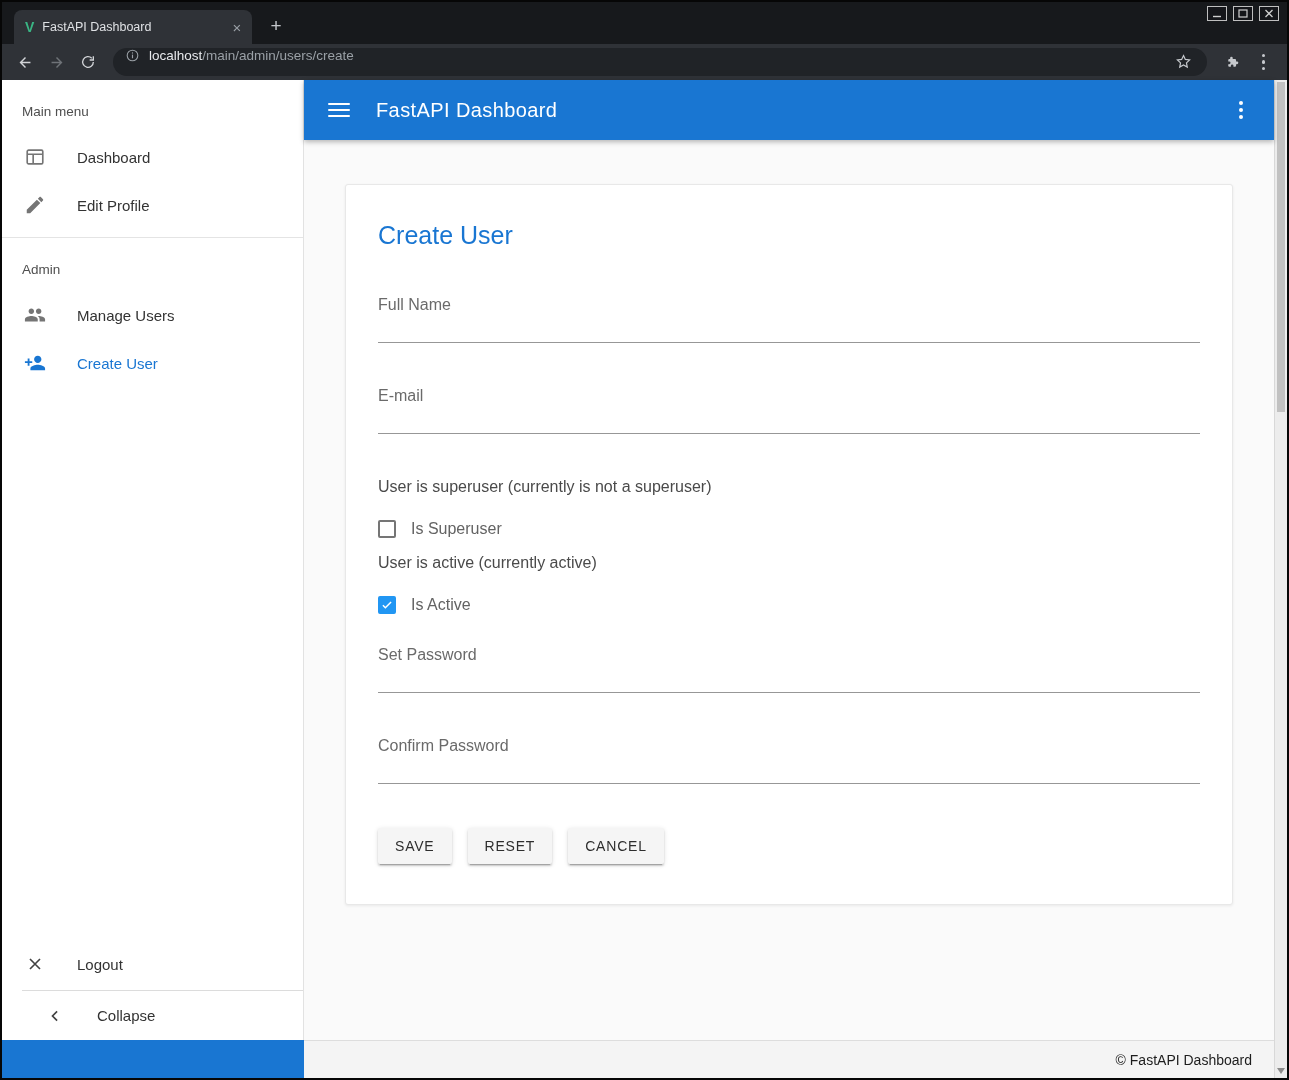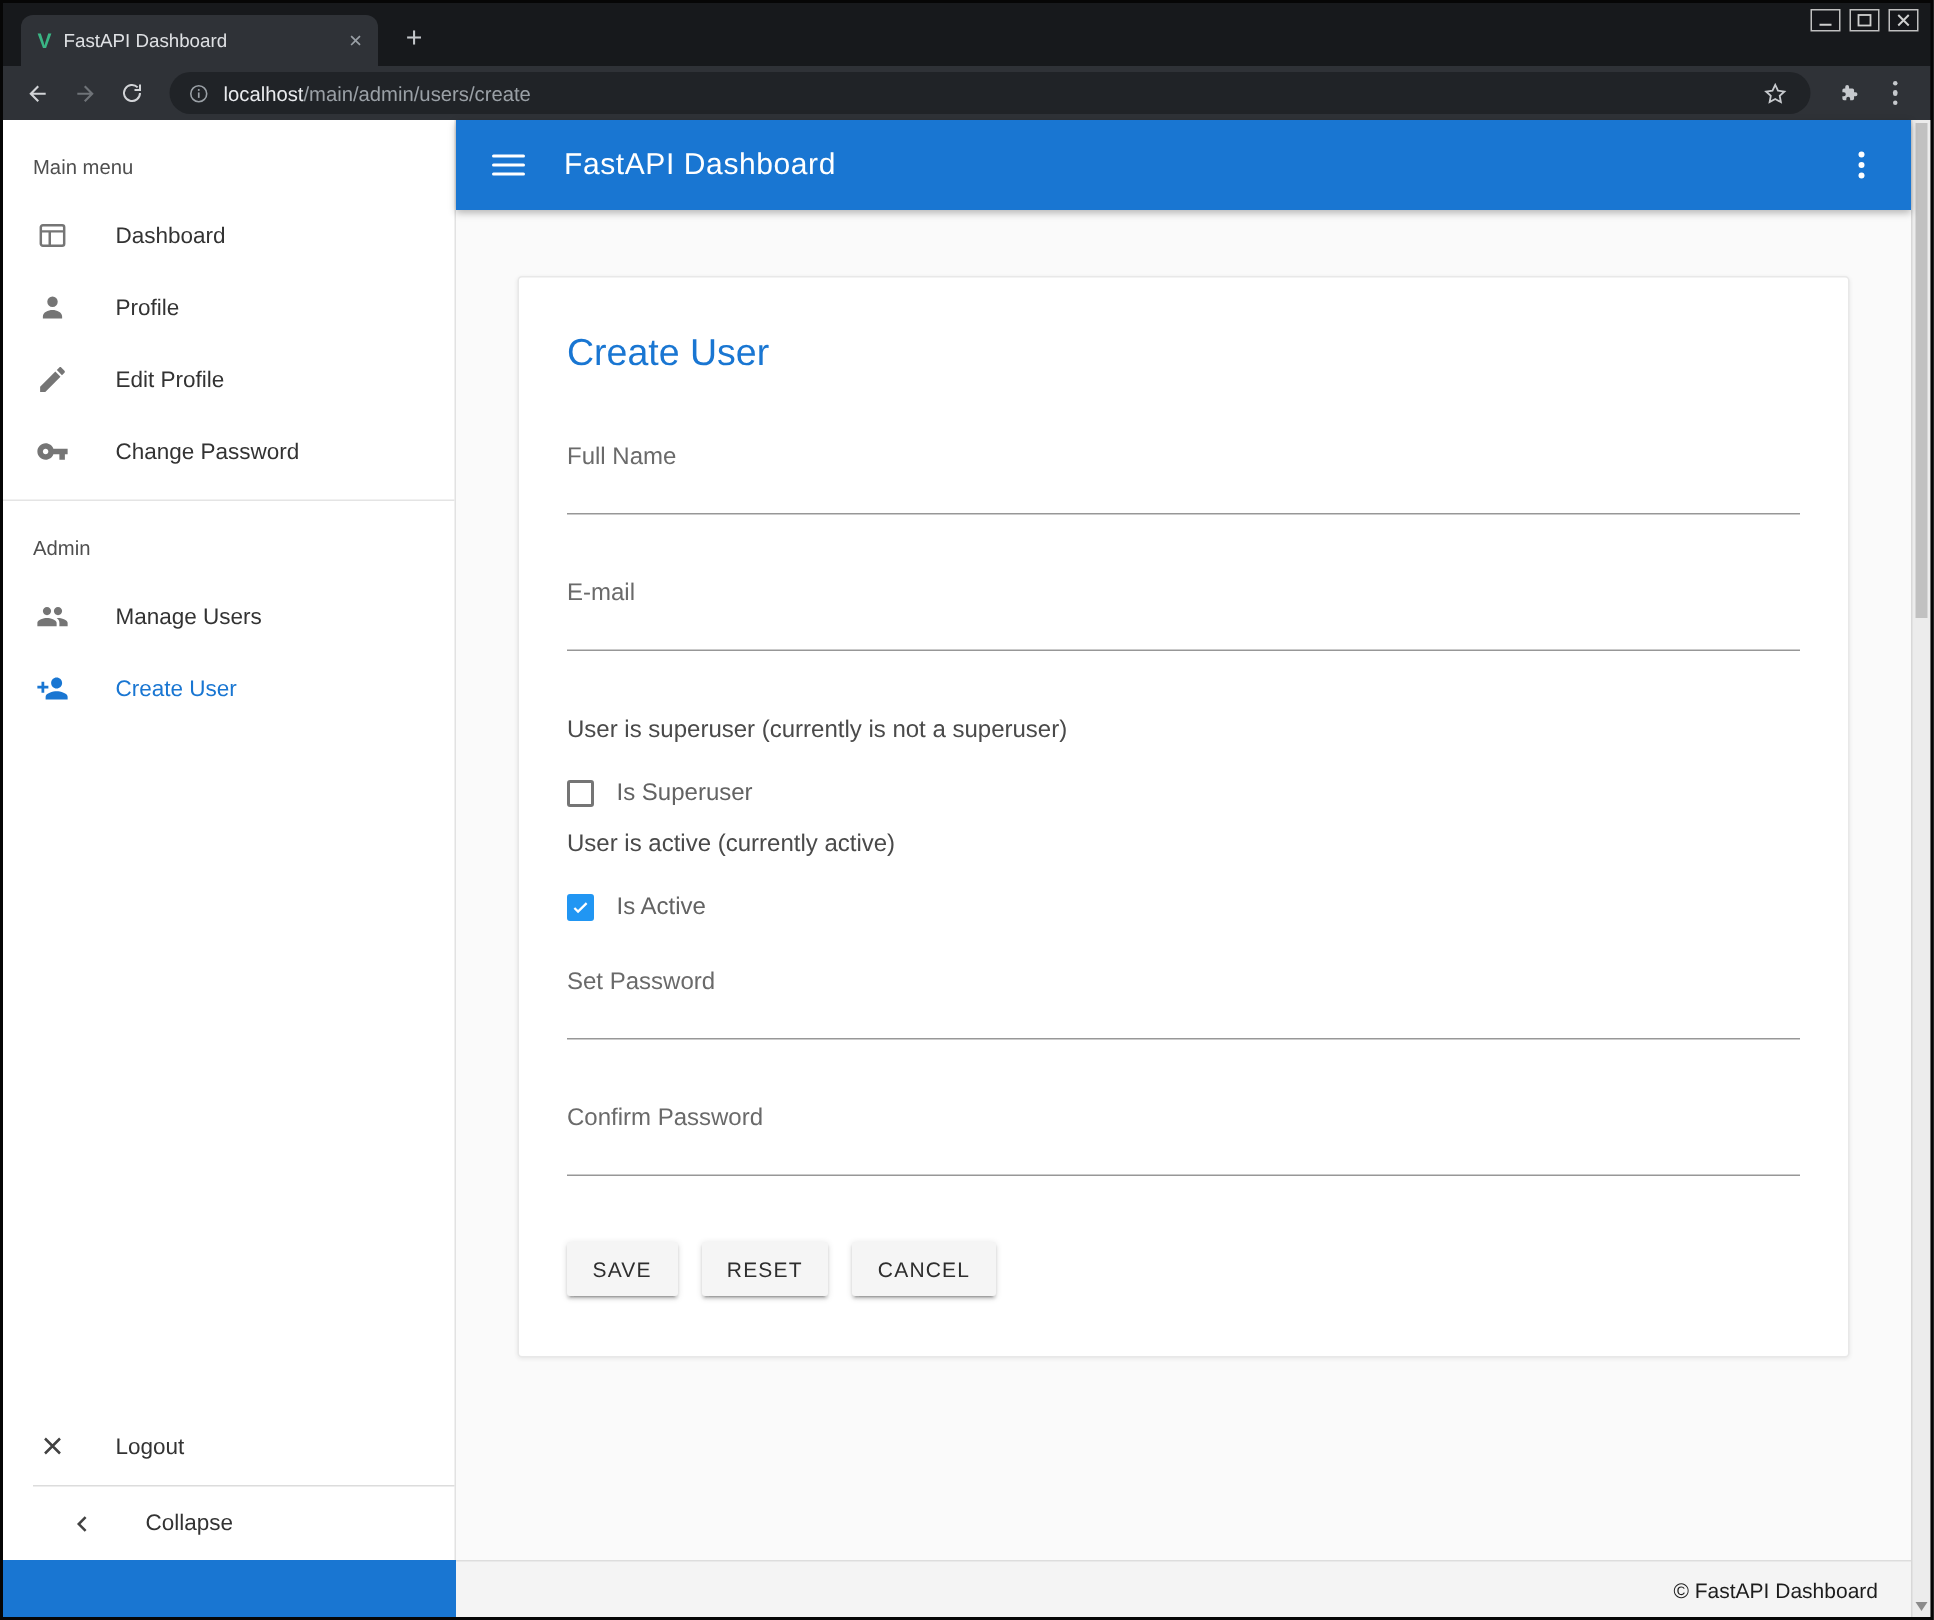--- a/index.html
+++ b/index.html
@@ -15,21 +15,21 @@
   .favicon{ color:var(--favicon,#3ab584); font-weight:700; font-size:14px; }
   .tab-title{ flex:1; font-size:12.5px; color:#dfe1e4; white-space:nowrap; overflow:hidden; }
   .tab-close{ color:#9aa0a6; font-size:15px; width:18px; height:18px; border-radius:50%; display:flex; align-items:center; justify-content:center; }
   .new-tab{ width:28px; height:28px; margin:0 0 4px 10px; color:#c3c6ca; font-size:19px; display:flex; align-items:center; justify-content:center; border-radius:50%; }
   .win-controls{ position:absolute; top:4px; right:8px; display:flex; gap:6px; }
   .wc{ width:20px; height:15px; border:1px solid #bfbfbf; display:flex; align-items:center; justify-content:center; background:#15161a; }
 
   
   .toolbar{ height:36px; background:#2f3237; display:flex; align-items:center; padding:0 10px; gap:4px; flex:0 0 auto; }
   .nav-btn{ width:27px; height:27px; display:flex; align-items:center; justify-content:center; border-radius:50%; }
-  .omnibox{ flex:1; height:28px; background:#202327; border-radius:14px; display:flex; align-items:center; padding:0 10px 0 12px; gap:9px; margin:0 8px; }
+  .omnibox{ flex:1; height:28px; background:#202327; border-radius:14px; display:flex; align-items:flex-start; padding:0 10px 0 12px; gap:9px; margin:0 8px; }
   .url{ font-size:13.5px; flex:1; white-space:nowrap; overflow:hidden; }
   .url .host{ color:#e8eaed; }
   .url .path{ color:#9aa0a6; }
   .tool-icon{ width:27px; height:27px; display:flex; align-items:center; justify-content:center; }
   .kebab-dots{ display:flex; flex-direction:column; gap:3px; align-items:center; }
   .kebab-dots i{ width:3.5px; height:3.5px; border-radius:50%; background:#c6c9cd; }
 
   
   .app-shell{ flex:1; display:flex; flex-direction:column; position:relative; padding-right:13px; background:#ececec; min-height:0; }
   .app-main{ flex:1; display:flex; min-height:0; }
@@ -169,46 +169,30 @@
         <div class="side-item" data-interactable="true">
           <span class="side-icon" data-interactable="false">
             <svg viewBox="0 0 24 24" width="22" height="22" fill="none" stroke="currentColor" stroke-width="1.8">
                 <rect x="3.5" y="4.5" width="17" height="15" rx="1.5"></rect>
                 <path d="M3.5 9h17M10 9v10.5"></path>
               </svg>
           </span>
           <span class="side-label" data-interactable="false">Dashboard</span>
         </div>
 
-        <div class="side-item" data-interactable="true">
-          <span class="side-icon" data-interactable="false">
-            <svg viewBox="0 0 24 24" width="22" height="22" fill="currentColor">
-                <path d="M12 11.6a3.8 3.8 0 1 0-3.8-3.8 3.8 3.8 0 0 0 3.8 3.8zm0 2.2c-3.2 0-7 1.6-7 4.7V20h14v-1.5c0-3.1-3.8-4.7-7-4.7z"></path>
-              </svg>
-          </span>
-          <span class="side-label" data-interactable="false">Profile</span>
-        </div>
 
         <div class="side-item" data-interactable="true">
           <span class="side-icon" data-interactable="false">
             <svg viewBox="0 0 24 24" width="22" height="22" fill="currentColor">
                 <path d="M3 17.25V21h3.75L17.81 9.94l-3.75-3.75L3 17.25zM20.71 7.04c.39-.39.39-1.02 0-1.41l-2.34-2.34c-.39-.39-1.02-.39-1.41 0l-1.83 1.83 3.75 3.75 1.83-1.83z"></path>
               </svg>
           </span>
           <span class="side-label" data-interactable="false">Edit Profile</span>
         </div>
 
-        <div class="side-item" data-interactable="true">
-          <span class="side-icon" data-interactable="false">
-            <svg viewBox="0 0 24 24" width="22" height="22" fill="currentColor">
-                <path d="M12.65 10C11.83 7.67 9.61 6 7 6c-3.31 0-6 2.69-6 6s2.69 6 6 6c2.61 0 4.83-1.67 5.65-4H17v4h4v-4h2v-4H12.65zM7 14c-1.1 0-2-.9-2-2s.9-2 2-2 2 .9 2 2-.9 2-2 2z"></path>
-              </svg>
-          </span>
-          <span class="side-label" data-interactable="false">Change Password</span>
-        </div>
 
         <div class="side-divider" data-interactable="false"></div>
         <div class="section-label" data-interactable="false">Admin</div>
 
         <div class="side-item" data-interactable="true">
           <span class="side-icon" data-interactable="false">
             <svg viewBox="0 0 24 24" width="22" height="22" fill="currentColor">
                 <path d="M16 11c1.66 0 2.99-1.34 2.99-3S17.66 5 16 5s-3 1.34-3 3 1.34 3 3 3zm-8 0c1.66 0 2.99-1.34 2.99-3S9.66 5 8 5 5 6.34 5 8s1.34 3 3 3zm0 2c-2.33 0-7 1.17-7 3.5V19h14v-2.5C15 14.17 10.33 13 8 13zm8 0c-.29 0-.62.02-.97.05 1.16.84 1.97 1.97 1.97 3.45V19h6v-2.5c0-2.33-4.67-3.5-7-3.5z"></path>
               </svg>
           </span>

